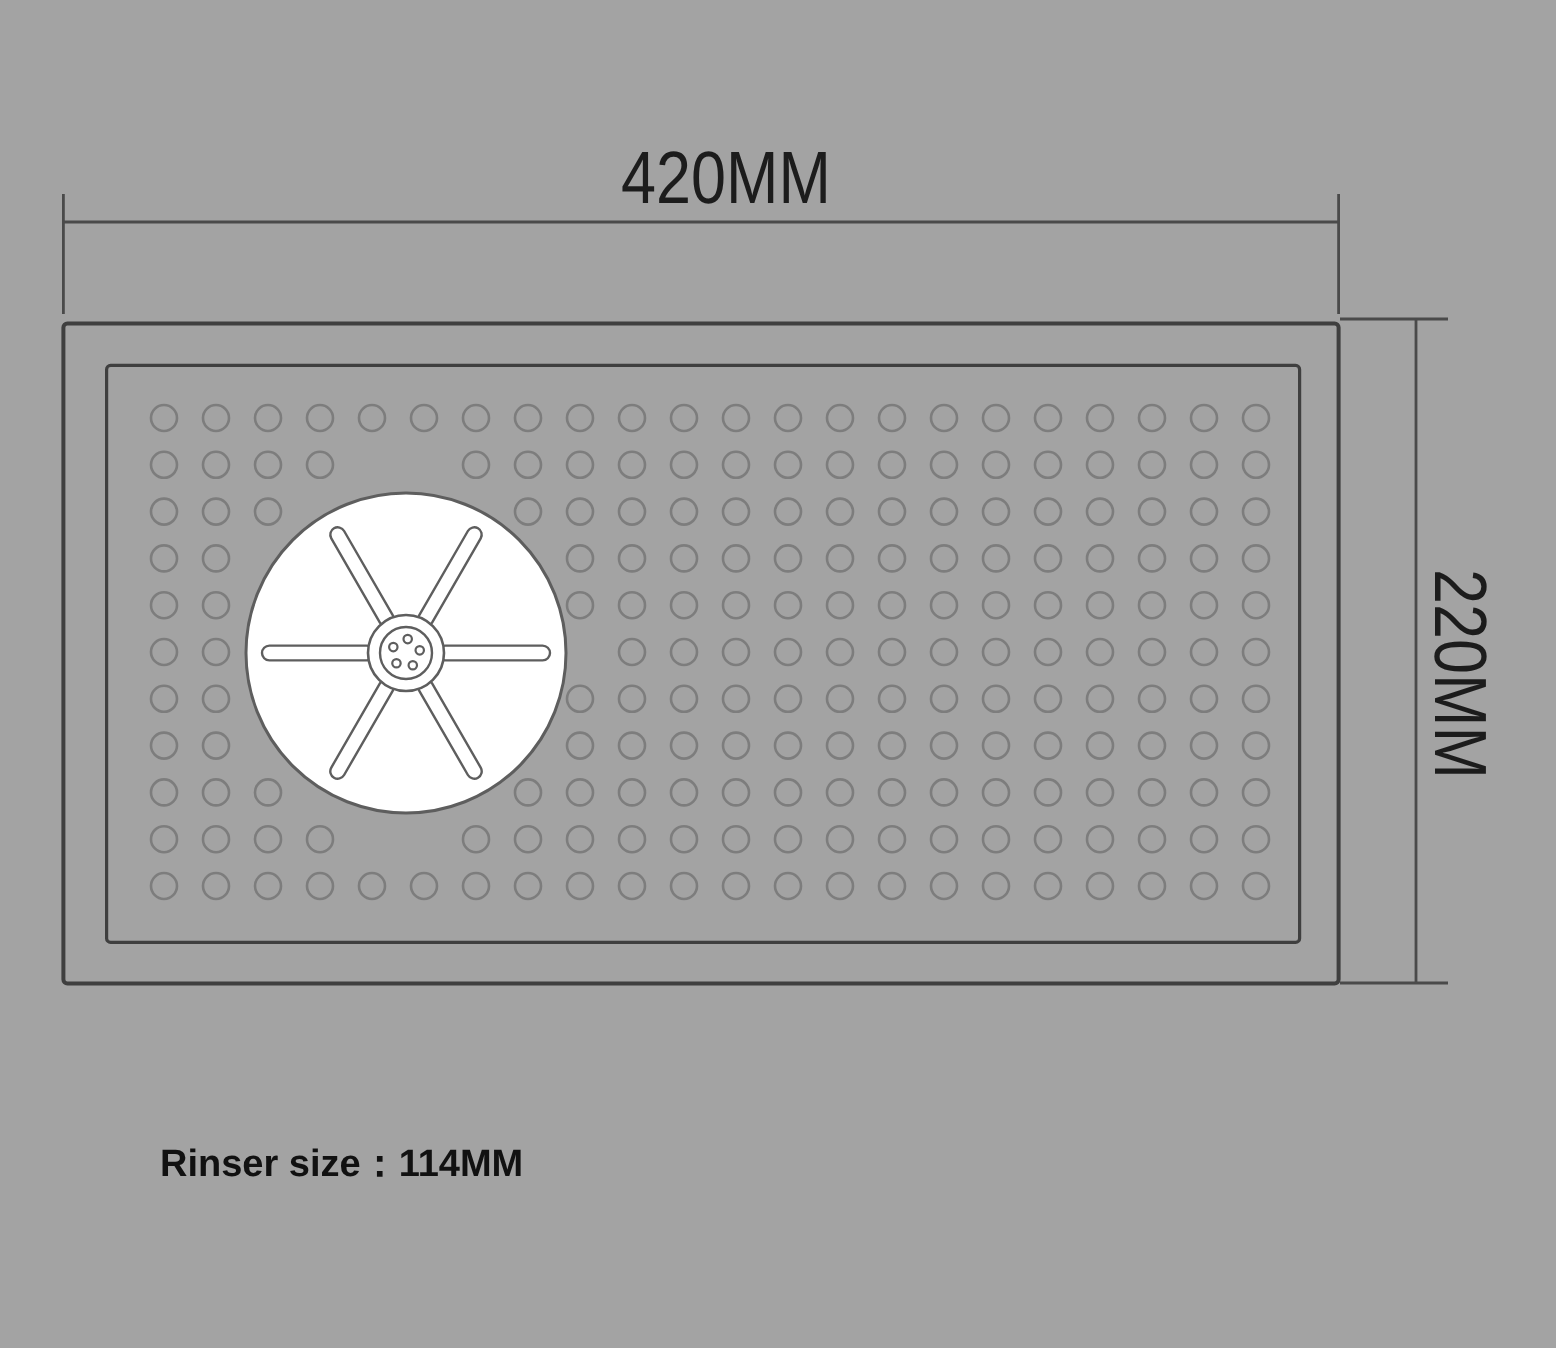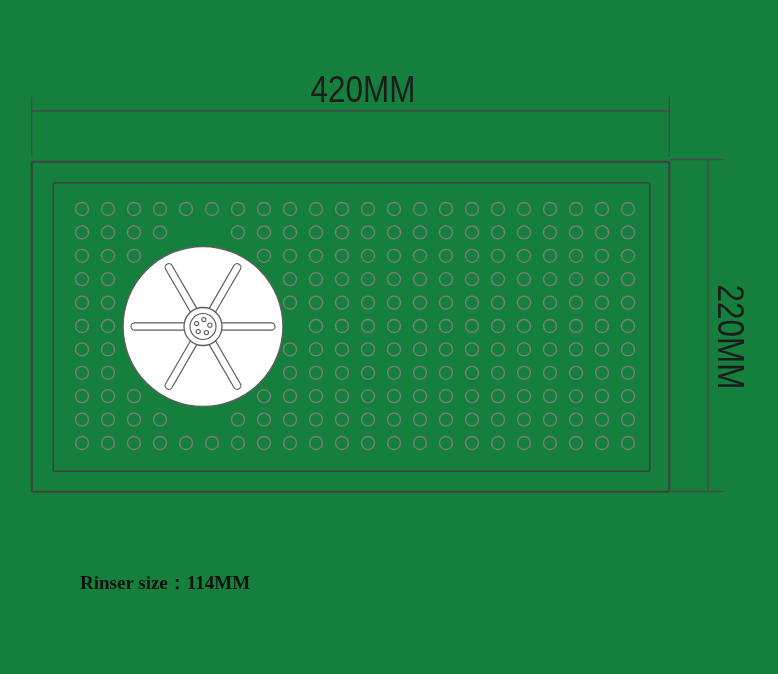--- a/index.html
+++ b/index.html
@@ -1,38 +1,38 @@
 <!DOCTYPE html>
 <html><head>
 <meta charset="utf-8">
 <style>
   html,body{margin:0;padding:0;background:#ffffff;}
   .canvas{
     position:relative;
     width:778px;height:674px;
-    background:#15803d;
+    background:#a3a3a3;
     overflow:hidden;
     font-family:"Liberation Sans", sans-serif;
   }
   .drawing-svg{position:absolute;left:0;top:0;}
   .dim-label{
     position:absolute;
     font-family:"Liberation Sans","DejaVu Sans",sans-serif;
     font-size:37px;
     color:#1c1c1c;
     white-space:nowrap;
     letter-spacing:0px;
     line-height:1;
   }
   .dim-label.horiz{transform:translate(-50%,-50%) scaleX(0.85);}
   .dim-label.vert{transform:translate(-50%,-50%) rotate(90deg) scaleX(0.85);}
   .note-line{
     position:absolute;
     left:80px;
-    font-family:Liberation Serif, serif;
+    font-family:Liberation Sans, sans-serif;
     font-weight:bold;
     font-size:19px;
     color:#111111;
     white-space:nowrap;
     line-height:1;
   }
 </style>
 </head>
 <body>
 

